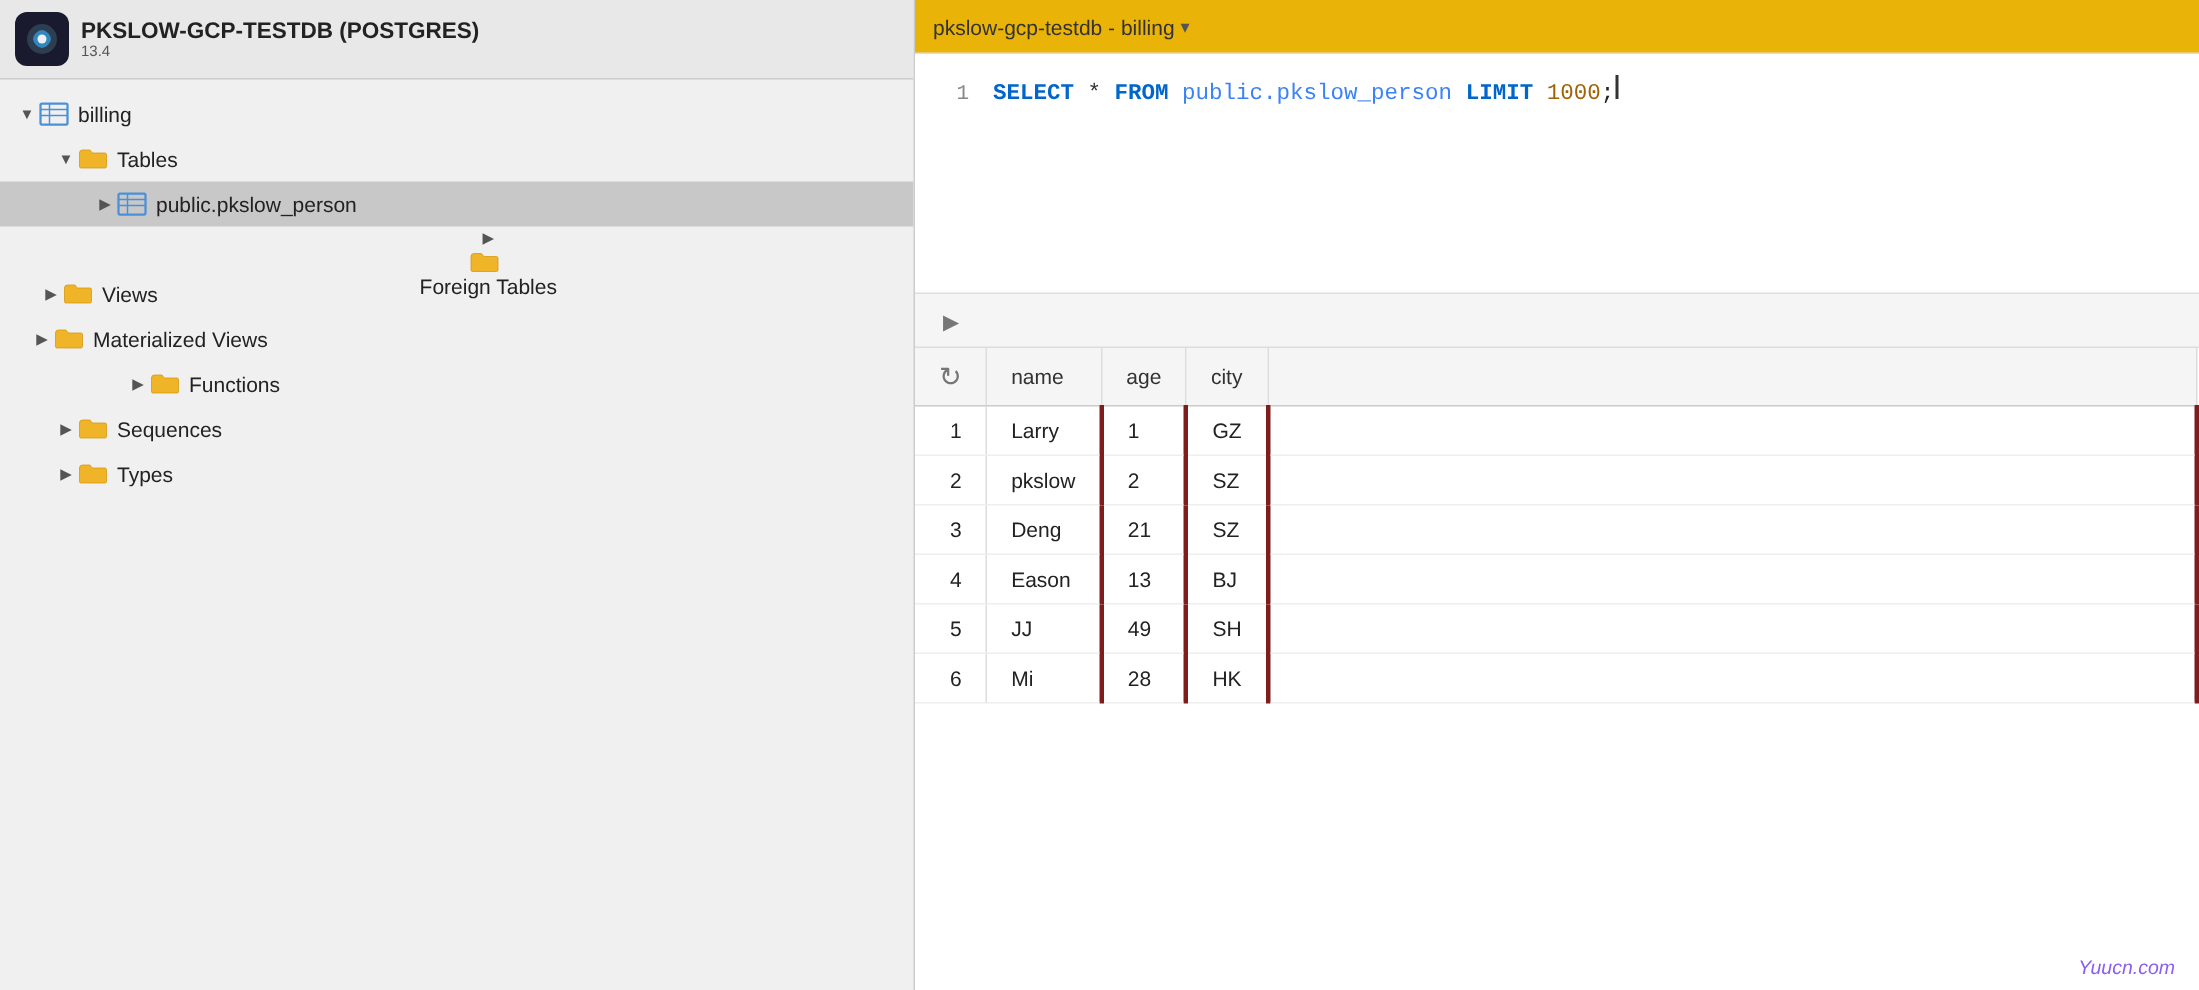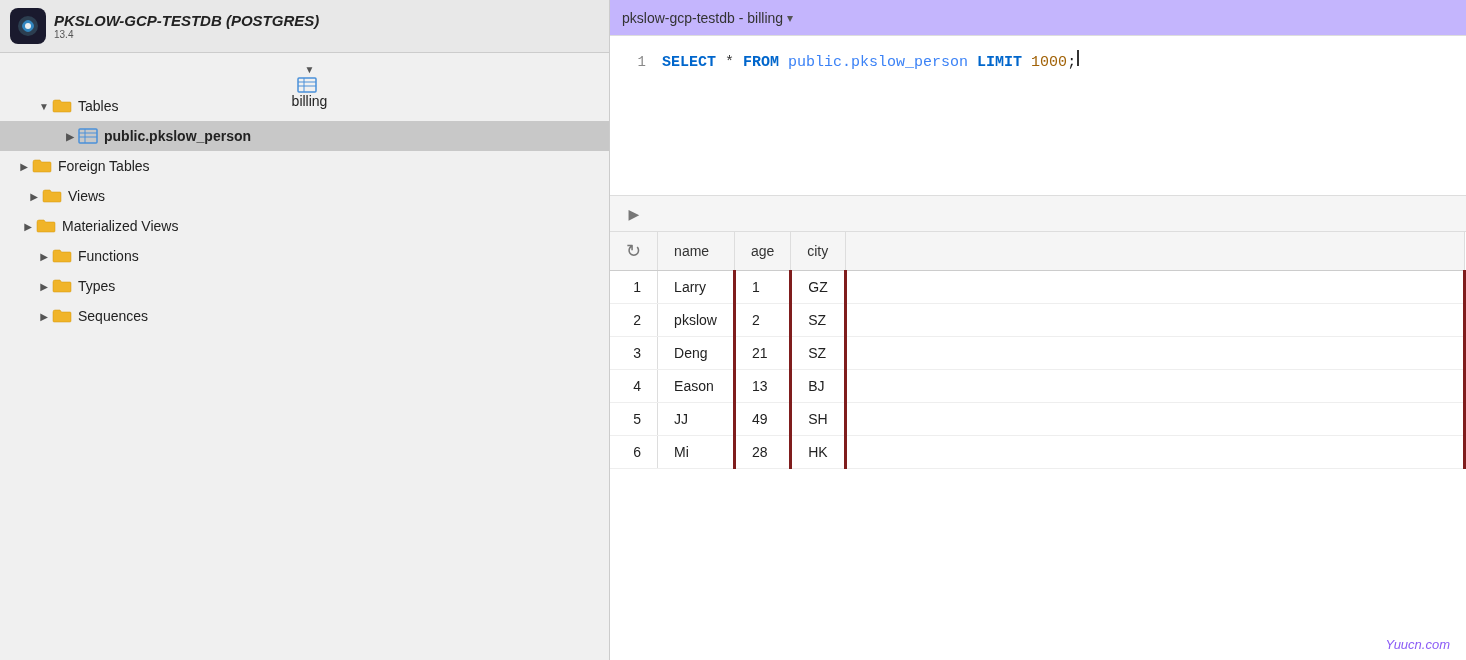--- a/index.html
+++ b/index.html
@@ -52,21 +52,20 @@
 
     .header-text {
       display: flex;
       flex-direction: column;
     }
 
     .header-title {
       font-size: 15px;
       font-weight: 700;
       color: #222;
-      font-style: italic;
     }
 
     .header-subtitle {
       font-size: 10px;
       color: #555;
     }
 
     .tree-area {
       padding: 8px 0;
     }
@@ -136,21 +135,21 @@
       display: flex;
       flex-direction: column;
       background: #fff;
       overflow: hidden;
     }
 
     .query-header {
       display: flex;
       align-items: center;
       padding: 4px 12px;
-      background: #c4b5fd;
+      background: #eab308;
       border-bottom: 1px solid #ddd;
       gap: 8px;
       height: 36px;
     }
 
     .db-selector {
       display: flex;
       align-items: center;
       gap: 4px;
       font-size: 14px;
@@ -304,21 +303,21 @@
       </svg>
     </div>
     <div class="header-text">
       <span class="header-title">PKSLOW-GCP-TESTDB (POSTGRES)</span>
       <span class="header-subtitle">13.4</span>
     </div>
   </div>
 
   <div class="tree-area">
 
-    <div class="tree-item" style="padding-left:10px;flex-direction:column;">
+    <div class="tree-item" style="padding-left:10px;">
       <span class="chevron down"></span>
 
       <span class="table-icon">
         <svg viewBox="0 0 20 16" fill="none">
           <rect x="1" y="1" width="18" height="14" rx="1" fill="none" stroke="#4a90d9" stroke-width="1.5"></rect>
           <line x1="1" y1="5" x2="19" y2="5" stroke="#4a90d9" stroke-width="1"></line>
           <line x1="1" y1="9" x2="19" y2="9" stroke="#4a90d9" stroke-width="1"></line>
           <line x1="7" y1="1" x2="7" y2="15" stroke="#4a90d9" stroke-width="1"></line>
         </svg>
       </span>
@@ -328,34 +327,34 @@
     <div class="tree-item indent-1" style="padding-left:36px;">
       <span class="chevron down"></span>
       <span class="folder-icon">
         <svg viewBox="0 0 20 16" fill="none">
           <path d="M1 4 Q1 2 3 2 L8 2 L9.5 4 L18 4 Q19 4 19 5 L19 13 Q19 14 18 14 L2 14 Q1 14 1 13 Z" fill="#f0b429" stroke="#d4960a" stroke-width="0.5"></path>
         </svg>
       </span>
       <span class="tree-label">Tables</span>
     </div>
 
-    <div class="tree-item highlighted indent-2" style="padding-left:62px; background:#c8c8c8;font-weight:bold;">
+    <div class="tree-item highlighted indent-2" style="padding-left:62px; background:#c8c8c8;">
       <span class="chevron right"></span>
       <span class="table-icon">
         <svg viewBox="0 0 20 16" fill="none">
           <rect x="1" y="1" width="18" height="14" rx="1" fill="none" stroke="#4a90d9" stroke-width="1.5"></rect>
           <line x1="1" y1="5" x2="19" y2="5" stroke="#4a90d9" stroke-width="1"></line>
           <line x1="1" y1="9" x2="19" y2="9" stroke="#4a90d9" stroke-width="1"></line>
           <line x1="7" y1="1" x2="7" y2="15" stroke="#4a90d9" stroke-width="1"></line>
         </svg>
       </span>
       <span class="tree-label">public.pkslow_person</span>
     </div>
 
-    <div class="tree-item indent-1" style="padding-left:16px;">
+    <div class="tree-item indent-1" style="padding-left:42px;flex-direction:column;">
       <span class="chevron right"></span>
       <span class="folder-icon">
         <svg viewBox="0 0 20 16" fill="none">
           <path d="M1 4 Q1 2 3 2 L8 2 L9.5 4 L18 4 Q19 4 19 5 L19 13 Q19 14 18 14 L2 14 Q1 14 1 13 Z" fill="#f0b429" stroke="#d4960a" stroke-width="0.5"></path>
         </svg>
       </span>
       <span class="tree-label">Foreign Tables</span>
     </div>
 
     <div class="tree-item indent-1" style="">
@@ -371,48 +370,48 @@
     <div class="tree-item indent-1" style="padding-left:20px;">
       <span class="chevron right"></span>
       <span class="folder-icon">
         <svg viewBox="0 0 20 16" fill="none">
           <path d="M1 4 Q1 2 3 2 L8 2 L9.5 4 L18 4 Q19 4 19 5 L19 13 Q19 14 18 14 L2 14 Q1 14 1 13 Z" fill="#f0b429" stroke="#d4960a" stroke-width="0.5"></path>
         </svg>
       </span>
       <span class="tree-label">Materialized Views</span>
     </div>
 
+    <div class="tree-item indent-1" style="padding-left:36px;margin-left:48px;">
+      <span class="chevron right"></span>
+      <span class="folder-icon">
+        <svg viewBox="0 0 20 16" fill="none">
+          <path d="M1 4 Q1 2 3 2 L8 2 L9.5 4 L18 4 Q19 4 19 5 L19 13 Q19 14 18 14 L2 14 Q1 14 1 13 Z" fill="#f0b429" stroke="#d4960a" stroke-width="0.5"></path>
+        </svg>
+      </span>
+      <span class="tree-label">Functions</span>
+    </div>
+
     <div class="tree-item indent-1" style="padding-left:36px;">
       <span class="chevron right"></span>
       <span class="folder-icon">
         <svg viewBox="0 0 20 16" fill="none">
           <path d="M1 4 Q1 2 3 2 L8 2 L9.5 4 L18 4 Q19 4 19 5 L19 13 Q19 14 18 14 L2 14 Q1 14 1 13 Z" fill="#f0b429" stroke="#d4960a" stroke-width="0.5"></path>
         </svg>
       </span>
-      <span class="tree-label">Functions</span>
+      <span class="tree-label">Sequences</span>
     </div>
 
     <div class="tree-item indent-1" style="padding-left:36px;">
       <span class="chevron right"></span>
       <span class="folder-icon">
         <svg viewBox="0 0 20 16" fill="none">
           <path d="M1 4 Q1 2 3 2 L8 2 L9.5 4 L18 4 Q19 4 19 5 L19 13 Q19 14 18 14 L2 14 Q1 14 1 13 Z" fill="#f0b429" stroke="#d4960a" stroke-width="0.5"></path>
         </svg>
       </span>
       <span class="tree-label">Types</span>
-    </div>
-
-    <div class="tree-item indent-1" style="padding-left:36px;">
-      <span class="chevron right"></span>
-      <span class="folder-icon">
-        <svg viewBox="0 0 20 16" fill="none">
-          <path d="M1 4 Q1 2 3 2 L8 2 L9.5 4 L18 4 Q19 4 19 5 L19 13 Q19 14 18 14 L2 14 Q1 14 1 13 Z" fill="#f0b429" stroke="#d4960a" stroke-width="0.5"></path>
-        </svg>
-      </span>
-      <span class="tree-label">Sequences</span>
     </div>
 
   </div>
 </div>
 
 <div class="main-panel">
 
   <div class="query-header">
     <div class="db-selector">
       <span>pkslow-gcp-testdb - billing</span>

